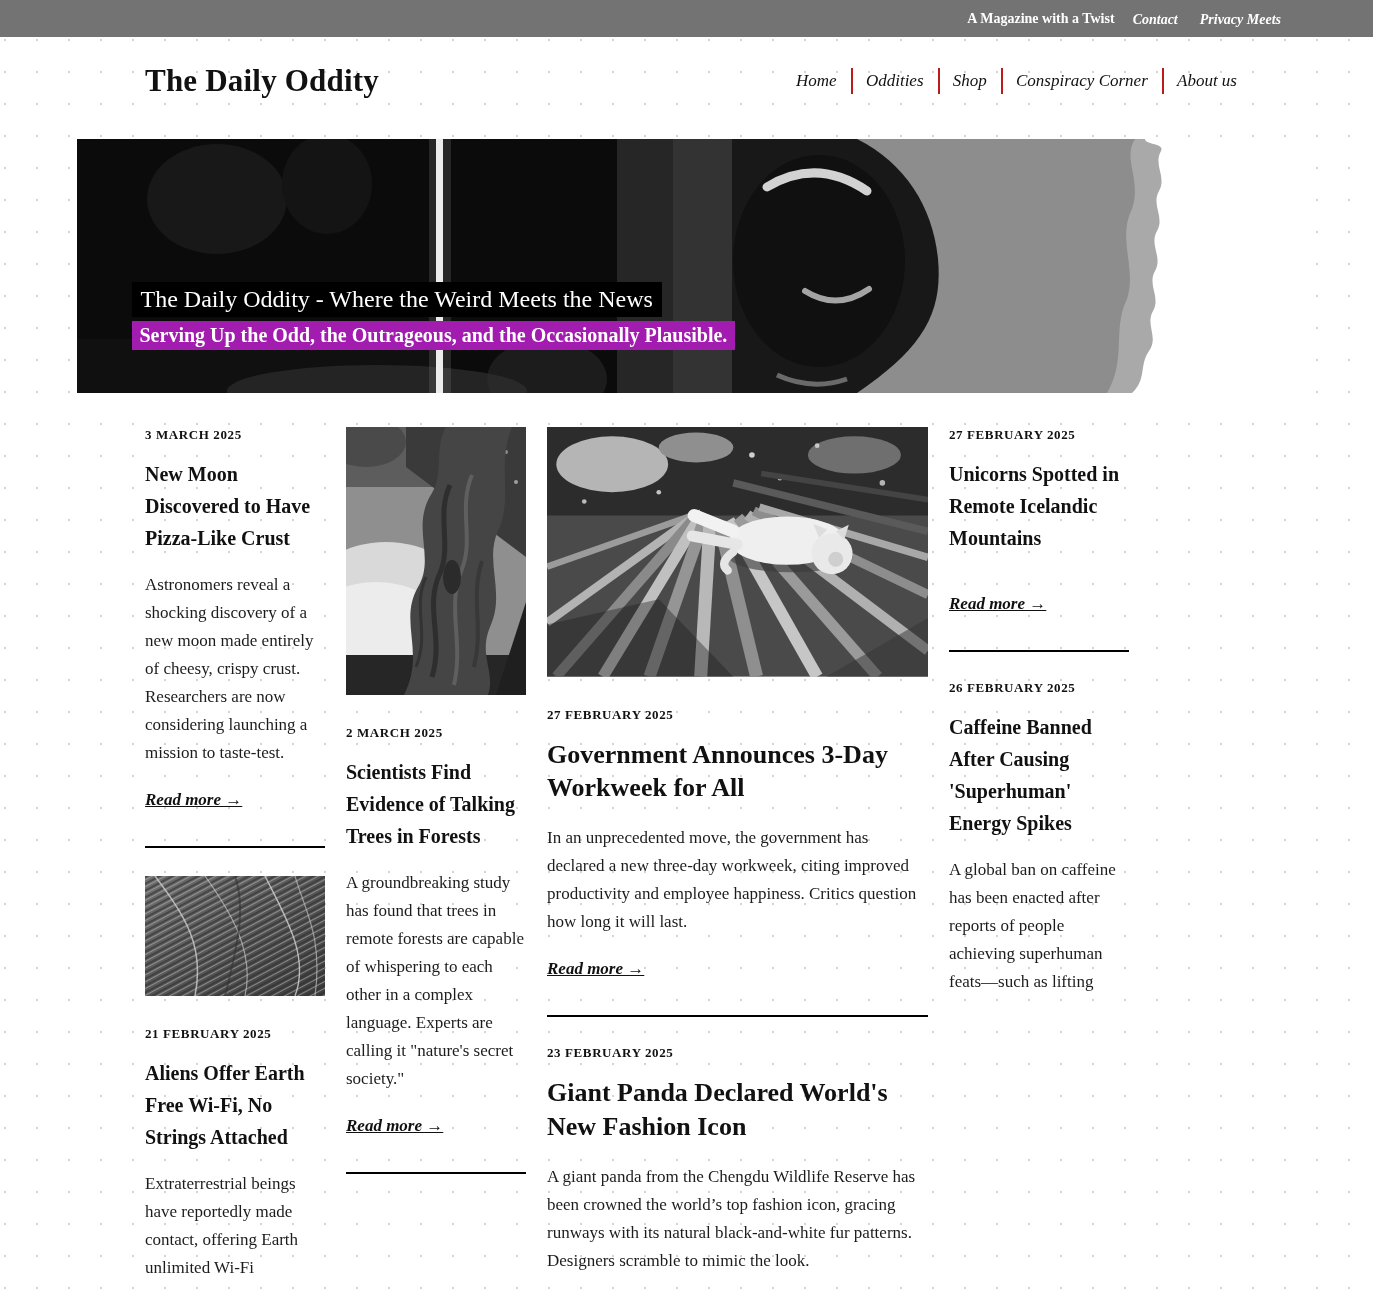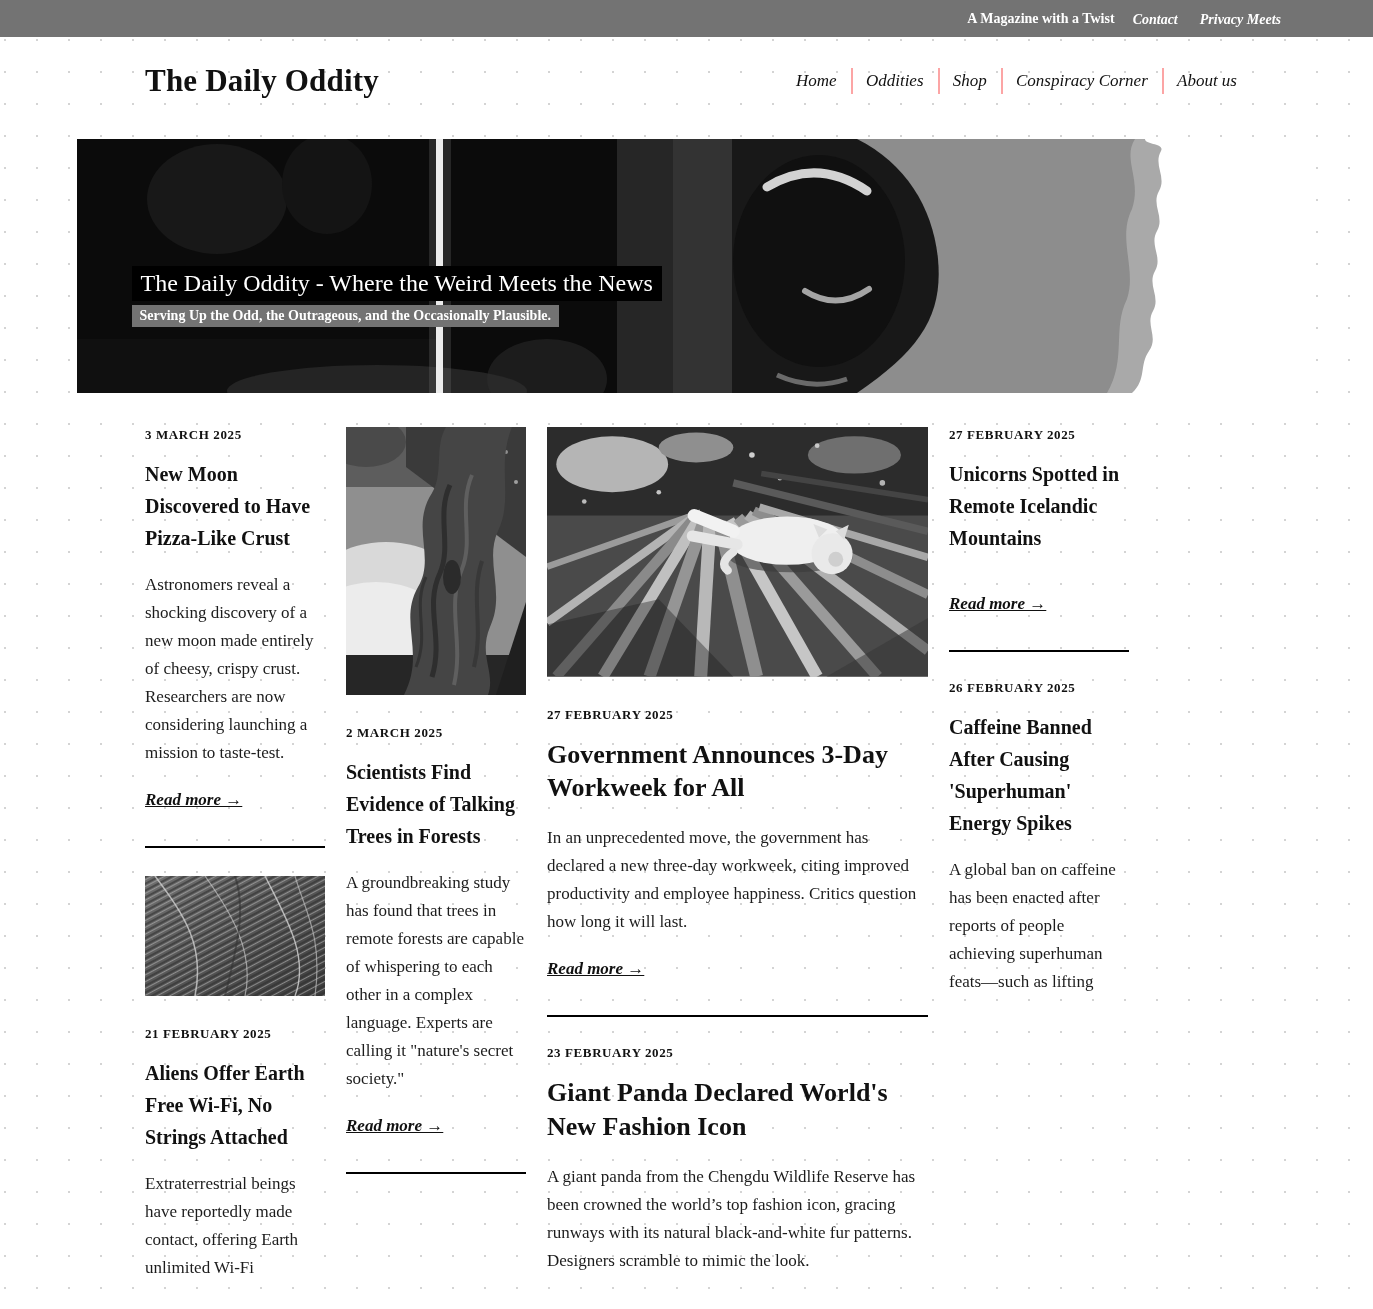--- a/index.html
+++ b/index.html
@@ -32,46 +32,46 @@
   
   .masthead {
     display: flex;
     align-items: center;
     justify-content: space-between;
     padding: 26px 136px 26px 145px;
   }
   .site-title { font-size: 31px; font-weight: bold; letter-spacing: 0.2px; text-align: center; }
   .main-nav { font-size: 17px; }
   .main-nav a { display: inline-block; line-height: 26px; }
-  .main-nav a + a { border-left: 2px solid #fca5a5; padding-left: 13px; margin-left: 10px; }
+  .main-nav a + a { border-left: 2px solid #b91c1c; padding-left: 13px; margin-left: 10px; }
 
   
   .hero {
     position: relative;
     width: 1220px;
     height: 254px;
     margin: 14px auto 0 auto;
     overflow: hidden;
   }
   .hero svg { position: absolute; inset: 0; width: 100%; height: 100%; display: block; }
-  .hero-text { position: absolute; left: 55px; top: 127px; }
+  .hero-text { position: absolute; left: 55px; top: 143px; }
   .hero-title span {
     display: inline-block;
     background: #000;
     color: #fff;
     font-size: 24px;
     font-weight: normal;
     padding: 4px 9px;
   }
   .hero-subtitle { margin-top: 4px; }
   .hero-subtitle span {
     display: inline-block;
-    background: #737373;
+    background: #a21caf;
     color: #fff;
-    font-size: 14px;
+    font-size: 20px;
     font-weight: bold;
     padding: 3px 8px;
   }
 
   
   .grid {
     width: 1093px;
     margin: 34px 0 0 145px;
     display: grid;
     grid-template-columns: repeat(5, 180px);

